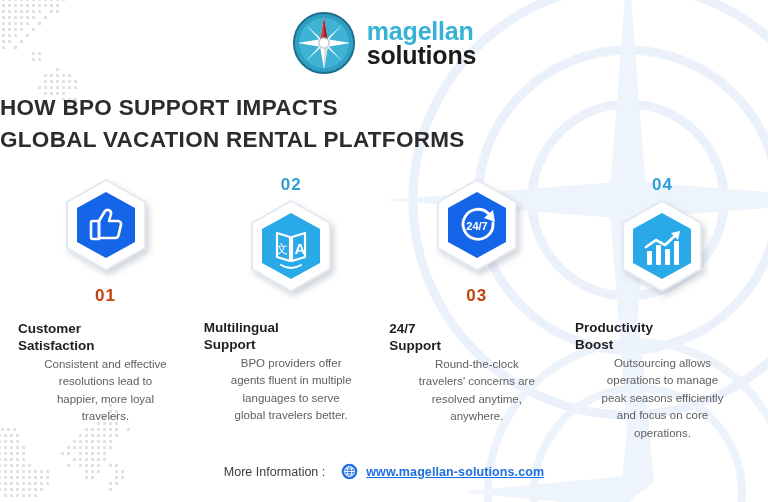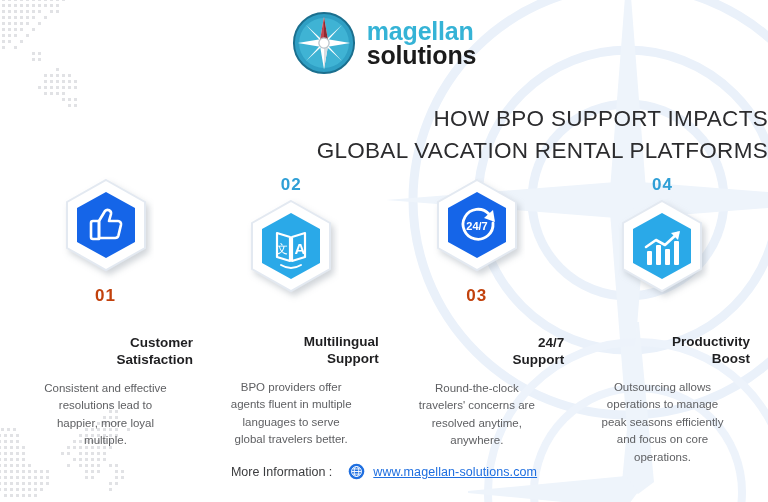--- a/index.html
+++ b/index.html
@@ -41,23 +41,23 @@
     font-size:25px; font-weight:700; color:#35b3d6; letter-spacing:-.2px;
     display:block;
   }
   .logo-text .l2 {
     font-size:25px; font-weight:700; color:#1b1b1b; letter-spacing:-.2px;
     display:block; margin-top:-1px;
   }
 
   
   .title {
-    position:absolute; left:0; right:0; top:103px;
-    text-align:right; color:#2c2c2e;
-    font-size:22.5px; font-weight:400; letter-spacing:.3px; line-height:1.42;
+    position:absolute; left:0; right:0; top:92px;
+    text-align:left; color:#2c2c2e;
+    font-size:22.5px; font-weight:700; letter-spacing:.3px; line-height:1.42;
   }
   .title span { display:block; }
 
   
   .cards {
     position:absolute; left:18px; right:18px; top:176px;
     display:flex; justify-content:space-between; align-items:flex-start;
   }
   .card { width:175px; display:flex; flex-direction:column; align-items:center; }
 
@@ -70,45 +70,45 @@
   }
   .num.deep { color:#c2410c; }
   .num.sky  { color:#2f9fd6; }
 
   .card.high .hexblock { margin-top:0; }
   .card.high .num { margin-top:5px; }
   .card.low  .num { margin-bottom:4px; }
 
   .head {
     font-size:13.5px; font-weight:700; color:#1f1f21;
-    text-align:right; line-height:1.26; margin-top:30px;
+    text-align:left; line-height:1.26; margin-top:16px;
   }
   .head span { display:block; }
   .body {
     font-size:11.5px; font-weight:400; color:#5f6063;
-    text-align:center; line-height:1.52; margin-top:12px;
+    text-align:center; line-height:1.52; margin-top:2px;
   }
   .body span { display:block; }
 
   
   .card.high { padding-top:0px; }
   .card.low  { padding-top:0px; }
   .card.high .textwrap { margin-top:0px; }
   .card.low  .textwrap { margin-top:0px; }
 
   .textwrap { width:100%; }
 
   
   .footer {
     position:absolute; left:0; right:0; bottom:22px;
     display:flex; justify-content:center; align-items:center; gap:8px;
   }
   .footer .mi { font-size:12.5px; color:#3b3c3e; margin-right:8px; }
   .globe { width:17px; height:17px; flex:none; }
-  .url { font-size:12.5px; font-weight:400; color:#1f6fe0; letter-spacing:.1px; }
+  .url { font-size:12.5px; font-weight:700; color:#1f6fe0; letter-spacing:.1px; }
 </style>
 </head>
 <body>
 
 <div class="bg-layer">
 
   <svg class="compass-wm" viewBox="0 0 520 520">
     <g fill="none" stroke="#eaf1fa" stroke-width="9">
       <circle cx="260" cy="260" r="215"></circle>
       <circle cx="260" cy="260" r="150"></circle>
@@ -438,21 +438,21 @@
     <div class="num deep">01</div>
     <div class="textwrap">
       <div class="head">
         <span>Customer</span>
         <span>Satisfaction</span>
       </div>
       <div class="body">
         <span>Consistent and effective</span>
         <span>resolutions lead to</span>
         <span>happier, more loyal</span>
-        <span>multiple.</span>
+        <span>travelers.</span>
       </div>
     </div>
   </div>
 
   <div class="card low">
     <div class="num sky">02</div>
     <div class="hexblock">
       <svg width="96" height="106" viewBox="0 0 96 106">
         <defs>
           <filter id="sh2" x="-30%" y="-30%" width="170%" height="170%">

